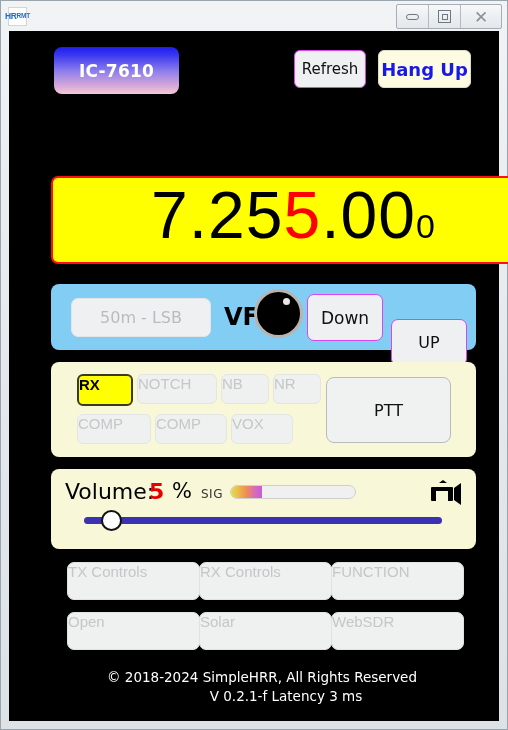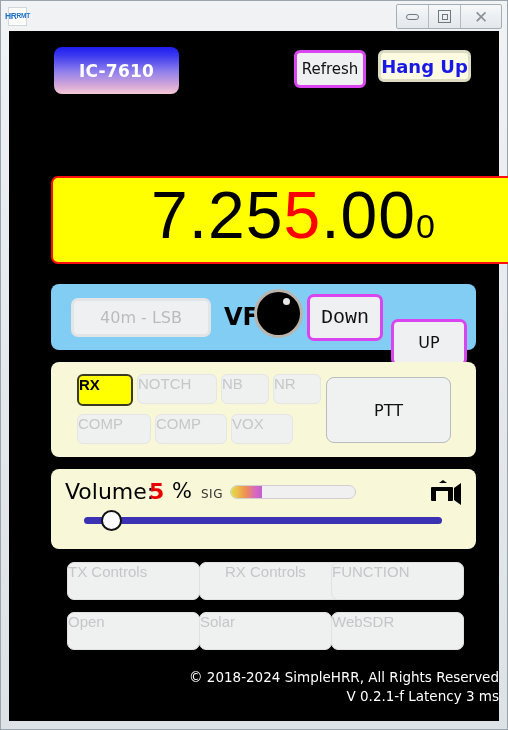--- a/index.html
+++ b/index.html
@@ -123,21 +123,21 @@
     width: 100%;
     height: 100%;
     background: #000000;
     box-sizing: border-box;
     position: relative;
   }
 
   
   .btn {
     background: #eff0f1;
-    border: 3px solid #d946ef;
+    border: 1px solid #d946ef;
     border-radius: 6px;
     font-family: "DejaVu Sans", sans-serif;
     display: flex;
     align-items: center;
     justify-content: center;
     box-sizing: border-box;
     color: #111;
     user-select: none;
   }
   .btn.disabled {
@@ -168,21 +168,21 @@
   }
   .btn-refresh {
     position: absolute;
     left: 285px; top: 3px;
     width: 72px; height: 38px;
     font-size: 15px;
   }
   .btn-hangup {
     position: absolute;
     left: 369px; top: 3px;
-    width: 93px; height: 32px;
+    width: 93px; height: 38px;
     font-size: 18px;
     font-weight: bold;
     color: #1919e6;
     background: #fdfbe2;
     border-color: #ddddc4;
   }
 
   
   .freq-panel {
     position: absolute;
@@ -247,23 +247,22 @@
     position: absolute;
     left: 26px; top: 6px;
     width: 7px; height: 7px;
     border-radius: 50%;
     background: #e9e7e3;
   }
   .btn-down {
     position: absolute;
     left: 256px; top: 10px;
     width: 76px; height: 47px;
-    font-size: 20px;
+    font-size: 17px;
     border-radius: 7px;
-    font-family: Liberation Mono, monospace;
   }
   .btn-up {
     position: absolute;
     left: 340px; top: 10px;
     width: 76px; height: 47px;
     font-size: 16px;
     border-radius: 7px;
     margin-top: 25px;
   }
 
@@ -387,21 +386,21 @@
     background: #eff0f0;
     border: 1px solid #e0e1e2;
     color: #c4c6c8;
   }
 
   
   .footer {
     position: absolute;
     left: 16px; right: 0;
     bottom: 15px;
-    text-align: right;
+    text-align: center;
     color: #ffffff;
     font-family: "DejaVu Sans", sans-serif;
   }
   .footer .l1 { font-size: 13.5px; line-height: 19px; }
   .footer .l2 { font-size: 13.5px; line-height: 19px; padding-left: 48px; }
 </style>
 </head>
 <body>
 
 <div class="window">
@@ -439,21 +438,21 @@
       <div class="freq-panel">
         <div class="freq-text">
           <span>7.25</span>
             <span class="hot">5</span>
             <span>.00</span>
             <span class="small">0</span>
         </div>
       </div>
 
       <div class="vfo-panel">
-        <div class="btn disabled band-btn">40m - LSB</div>
+        <div class="btn disabled band-btn">50m - LSB</div>
         <span class="vfo-label">VFO</span>
         <div class="vfo-knob">
           <span class="dot"></span>
         </div>
         <div class="btn btn-down">Down</div>
         <div class="btn btn-up">UP</div>
       </div>
 
       <div class="ctl-panel">
         <div class="ctl-btn active" style="left:26px; top:12px; width:52px;">RX</div>
@@ -480,21 +479,21 @@
           <polygon points="11,3 19,3 15,0" fill="#000"></polygon>
           <rect x="3" y="7" width="22" height="14" rx="1" fill="#000"></rect>
           <rect x="8" y="11" width="12" height="10" fill="#f8f8d8"></rect>
           <polygon points="26,8 33,3 33,25 26,20" fill="#000"></polygon>
         </svg>
         <div class="slider-track"></div>
         <div class="slider-thumb" id="vol-thumb" style="left: 49.85px;"></div>
       </div>
 
       <div class="nav-btn" style="left:58px; top:531px;">TX Controls</div>
-      <div class="nav-btn" style="left:190px; top:531px;padding-left:25px;">RX Controls</div>
+      <div class="nav-btn" style="left:190px; top:531px;">RX Controls</div>
       <div class="nav-btn" style="left:322px; top:531px;">FUNCTION</div>
 
       <div class="nav-btn" style="left:58px; top:581px;">Open</div>
       <div class="nav-btn" style="left:190px; top:581px;">Solar</div>
       <div class="nav-btn" style="left:322px; top:581px;">WebSDR</div>
 
       <div class="footer">
         <div class="l1">© 2018-2024 SimpleHRR,  All Rights Reserved</div>
         <div class="l2">V 0.2.1-f  Latency   3   ms</div>
       </div>

